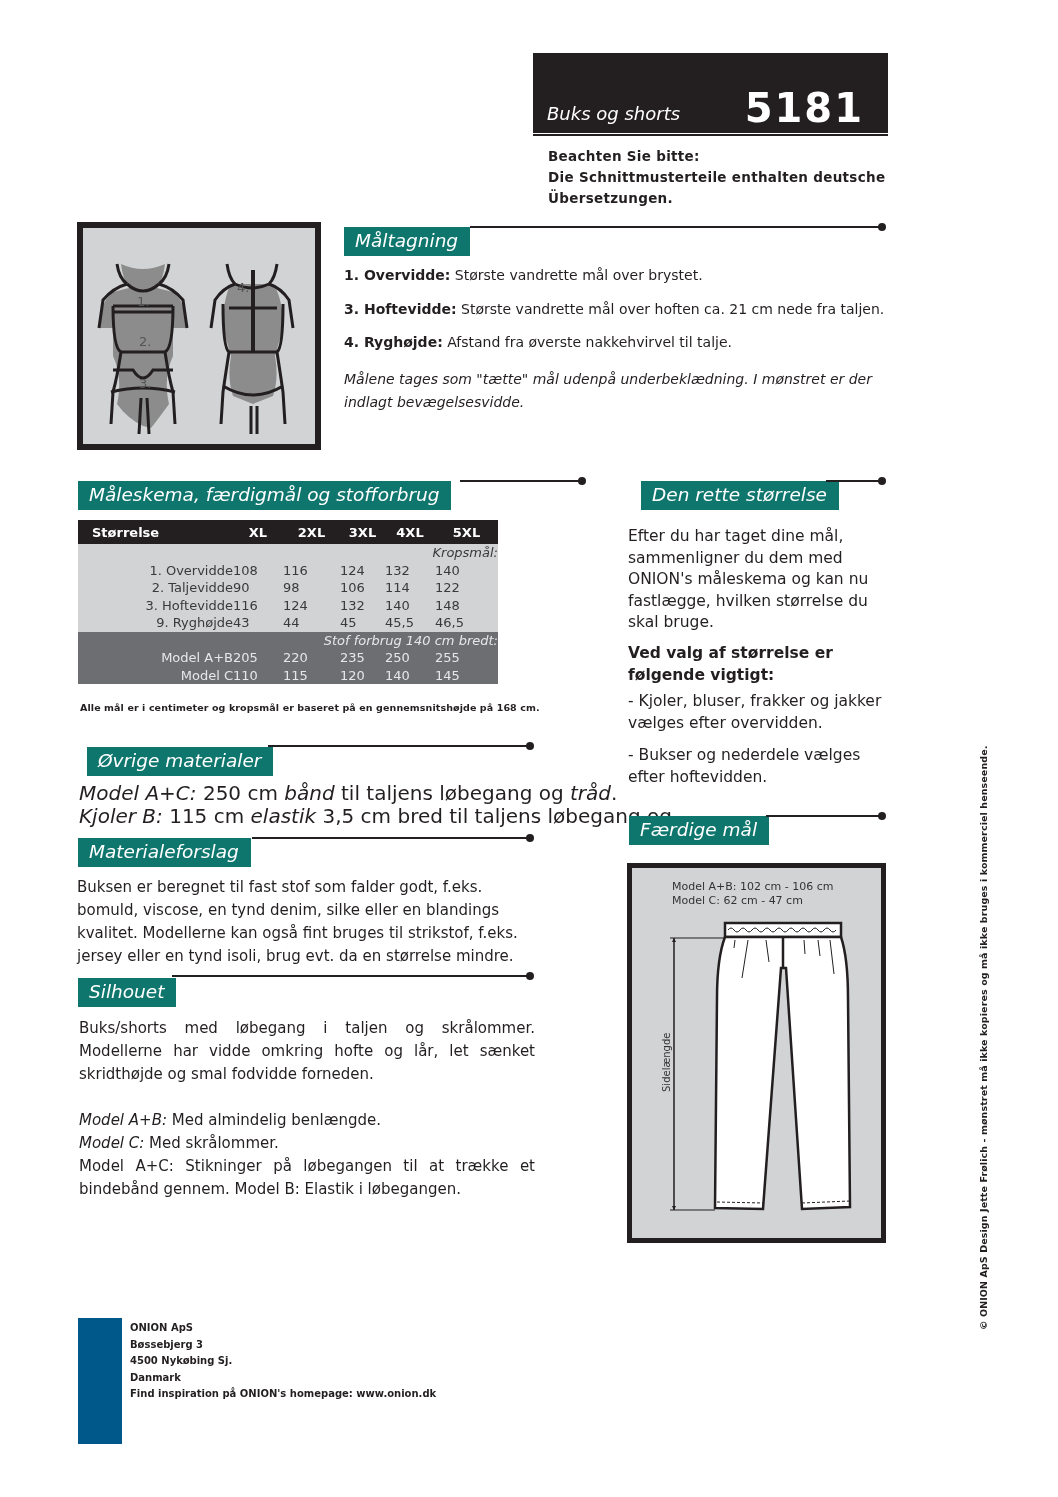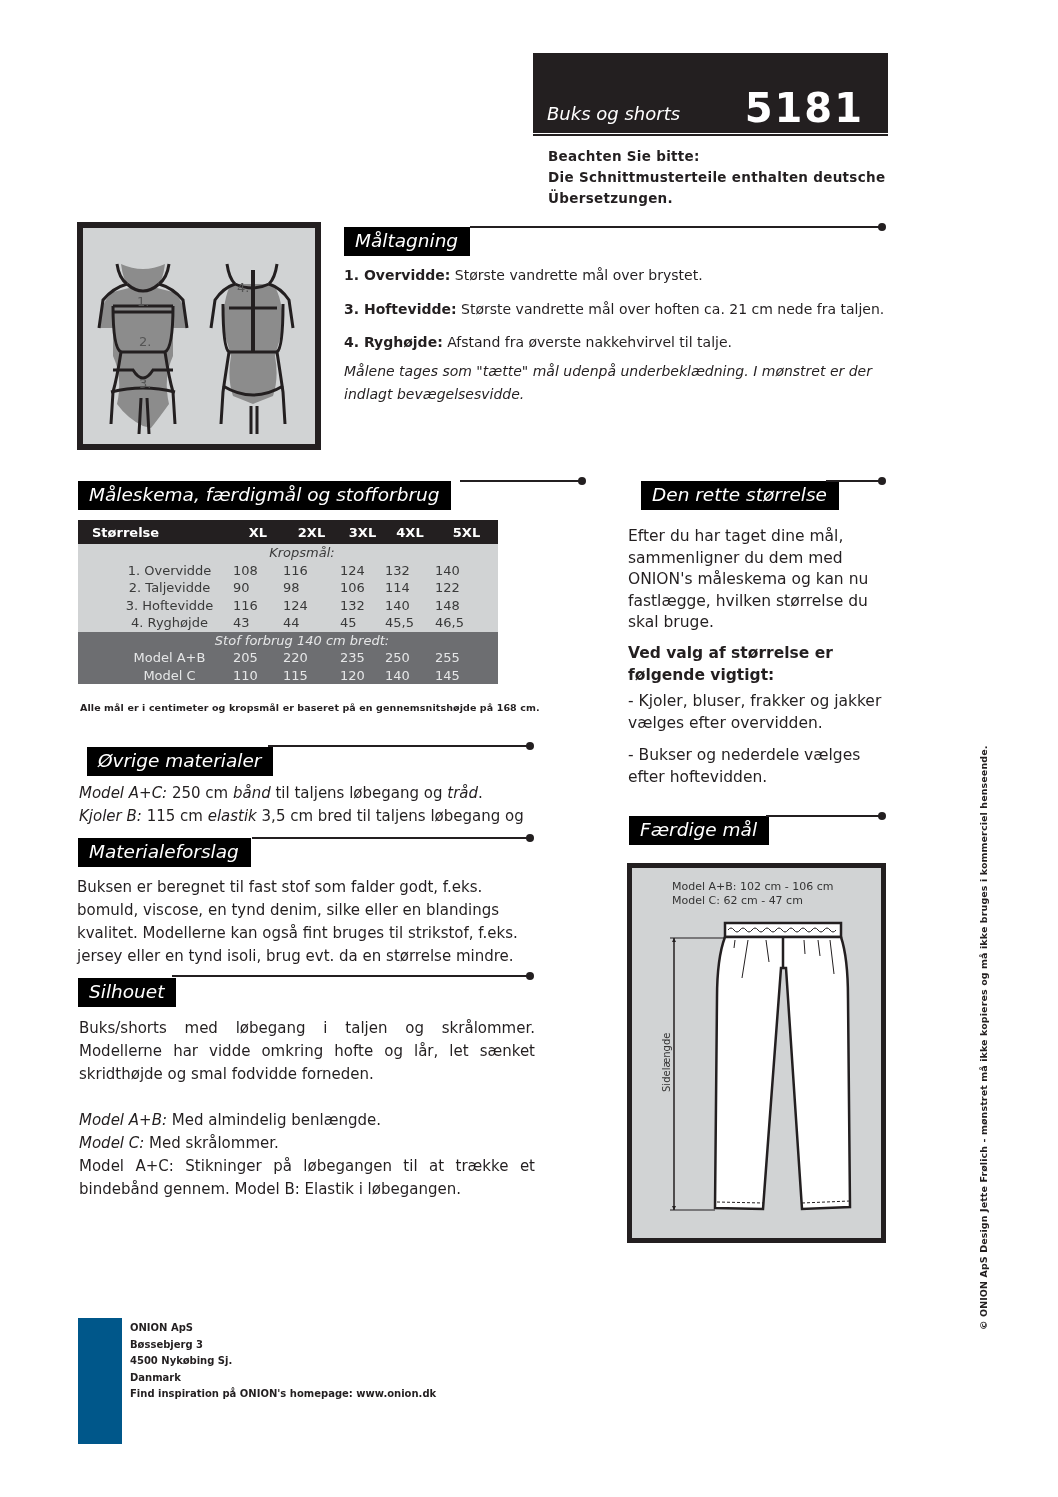--- a/index.html
+++ b/index.html
@@ -11,21 +11,21 @@
   .title-box { left: 533px; top: 53px; width: 355px; height: 80px; background: #231f20; }
   .title-box .name { position: absolute; left: 14px; bottom: 9px; color: #fff; font-style: italic;
                      font-size: 18px; font-family: "DejaVu Sans", sans-serif; }
   .title-box .num { position: absolute; right: 24px; bottom: 2px; color: #fff; font-weight: bold;
                     font-size: 40px; letter-spacing: 2px; font-family: "DejaVu Sans", sans-serif; }
   .title-rule { left: 533px; top: 134px; width: 355px; height: 2px; background: #231f20; }
   .note { left: 548px; top: 146px; font-size: 13.5px; font-weight: bold; line-height: 21px; letter-spacing: 0.3px; }
 
   
   .sec { display: flex; align-items: center; }
-  .sec-label { background: #000000; color: #fff; font-style: italic; font-size: 18.5px;
+  .sec-label { background: #0f766e; color: #fff; font-style: italic; font-size: 18.5px;
                padding: 2px 12px 3px 11px; white-space: nowrap; line-height: 24px; }
   .sec-line { position: absolute; height: 2px; background: #231f20; }
   .sec-dot { position: absolute; width: 8px; height: 8px; border-radius: 50%; background: #231f20; }
 
   
   .fig-body { left: 77px; top: 222px; width: 244px; height: 228px; background: #231f20; }
   .fig-body .inner { position: absolute; left: 6px; top: 6px; right: 6px; bottom: 6px; background: #d1d3d4; }
 
   .meas { left: 344px; top: 266px; width: 555px; font-size: 14px; }
   .meas p { margin: 0 0 14.5px 0; line-height: 19px; }
@@ -34,26 +34,26 @@
 
   
   .tbl { left: 78px; top: 520px; width: 420px; font-size: 13px; }
   .tbl table { width: 100%; border-collapse: collapse; }
   .tbl td, .tbl th { padding: 0; height: 17.5px; line-height: 17px; }
   .tbl .hdr { background: #231f20; color: #fff; font-weight: bold; height: 24px; }
   .tbl .hdr th { height: 24px; text-align: center; font-size: 13px; }
   .tbl .hdr th:first-child { text-align: left; padding-left: 14px; }
   .tbl .body { background: #d1d3d4; color: #3a3a3a; }
   .tbl .stof { background: #6d6e71; color: #e6e7e8; }
-  .tbl td.lab { padding-left: 28px; text-align: center; }
+  .tbl td.lab { padding-left: 28px; text-align: right; }
   .tbl td.v { text-align: left; }
   .tbl .sub td { font-style: italic; }
   .tbl-note { left: 80px; top: 702px; font-size: 9.5px; font-weight: bold; letter-spacing: 0.1px; }
 
-  .ovr { left: 79px; top: 782px; font-size: 15px; line-height: 23px; }
+  .ovr { left: 79px; top: 782px; font-size: 20px; line-height: 23px; }
   .ovr i { font-style: italic; }
   .mat { left: 77px; top: 876px; width: 460px; font-size: 15px; line-height: 23px; }
   .sil { left: 79px; top: 1017px; width: 456px; font-size: 15px; line-height: 23px; text-align: justify; }
   .sil p { margin: 0; }
   .sil .gap { height: 23px; }
 
   .right-text { left: 628px; width: 270px; font-size: 15.5px; line-height: 21.5px; }
   .fin-frame { left: 627px; top: 863px; width: 259px; height: 380px; background: #231f20; }
   .fin-frame .inner { position: absolute; left: 5px; top: 5px; right: 5px; bottom: 5px; background: #d1d3d4; }
   .fin-text { left: 672px; top: 880px; font-size: 11px; line-height: 14px; color: #333; }
@@ -117,21 +117,21 @@
 
 <div class="abs sec" style="left:344px; top:227px;">
   <span class="sec-label">Måltagning</span>
 </div>
 <div class="sec-line" style="left:470px; top:226px; width:412px;"></div>
 <div class="sec-dot" style="left:878px; top:223px;"></div>
 
 <div class="abs meas">
   <p><b>1. Overvidde:</b><span> Største vandrette mål over brystet.</span></p>
   <p><b>3. Hoftevidde:</b><span> Største vandrette mål over hoften ca. 21 cm nede fra taljen.</span></p>
-  <p style="margin-bottom:8px"><b>4. Ryghøjde:</b><span> Afstand fra øverste nakkehvirvel til talje.</span></p>
+  <p style="margin-bottom:16px"><b>4. Ryghøjde:</b><span> Afstand fra øverste nakkehvirvel til talje.</span></p>
   <p class="it">Målene tages som "tætte" mål udenpå underbeklædning. I mønstret er der indlagt bevægelsesvidde.</p>
 </div>
 
 <div class="abs sec" style="left:78px; top:481px;">
   <span class="sec-label">Måleskema, færdigmål og stofforbrug</span>
 </div>
 <div class="sec-line" style="left:460px; top:480px; width:122px;"></div>
 <div class="sec-dot" style="left:578px; top:477px;"></div>
 
 <div class="abs tbl">
@@ -174,21 +174,21 @@
     </tr>
     <tr class="body">
       <td class="lab">3. Hoftevidde</td>
       <td class="v">116</td>
       <td class="v">124</td>
       <td class="v">132</td>
       <td class="v">140</td>
       <td class="v">148</td>
     </tr>
     <tr class="body">
-      <td class="lab">4. Ryghøjde</td>
+      <td class="lab">9. Ryghøjde</td>
       <td class="v">43</td>
       <td class="v">44</td>
       <td class="v">45</td>
       <td class="v">45,5</td>
       <td class="v">46,5</td>
     </tr>
     <tr class="stof sub">
       <td class="lab" colspan="6">Stof  forbrug 140 cm bredt:</td>
     </tr>
     <tr class="stof">

